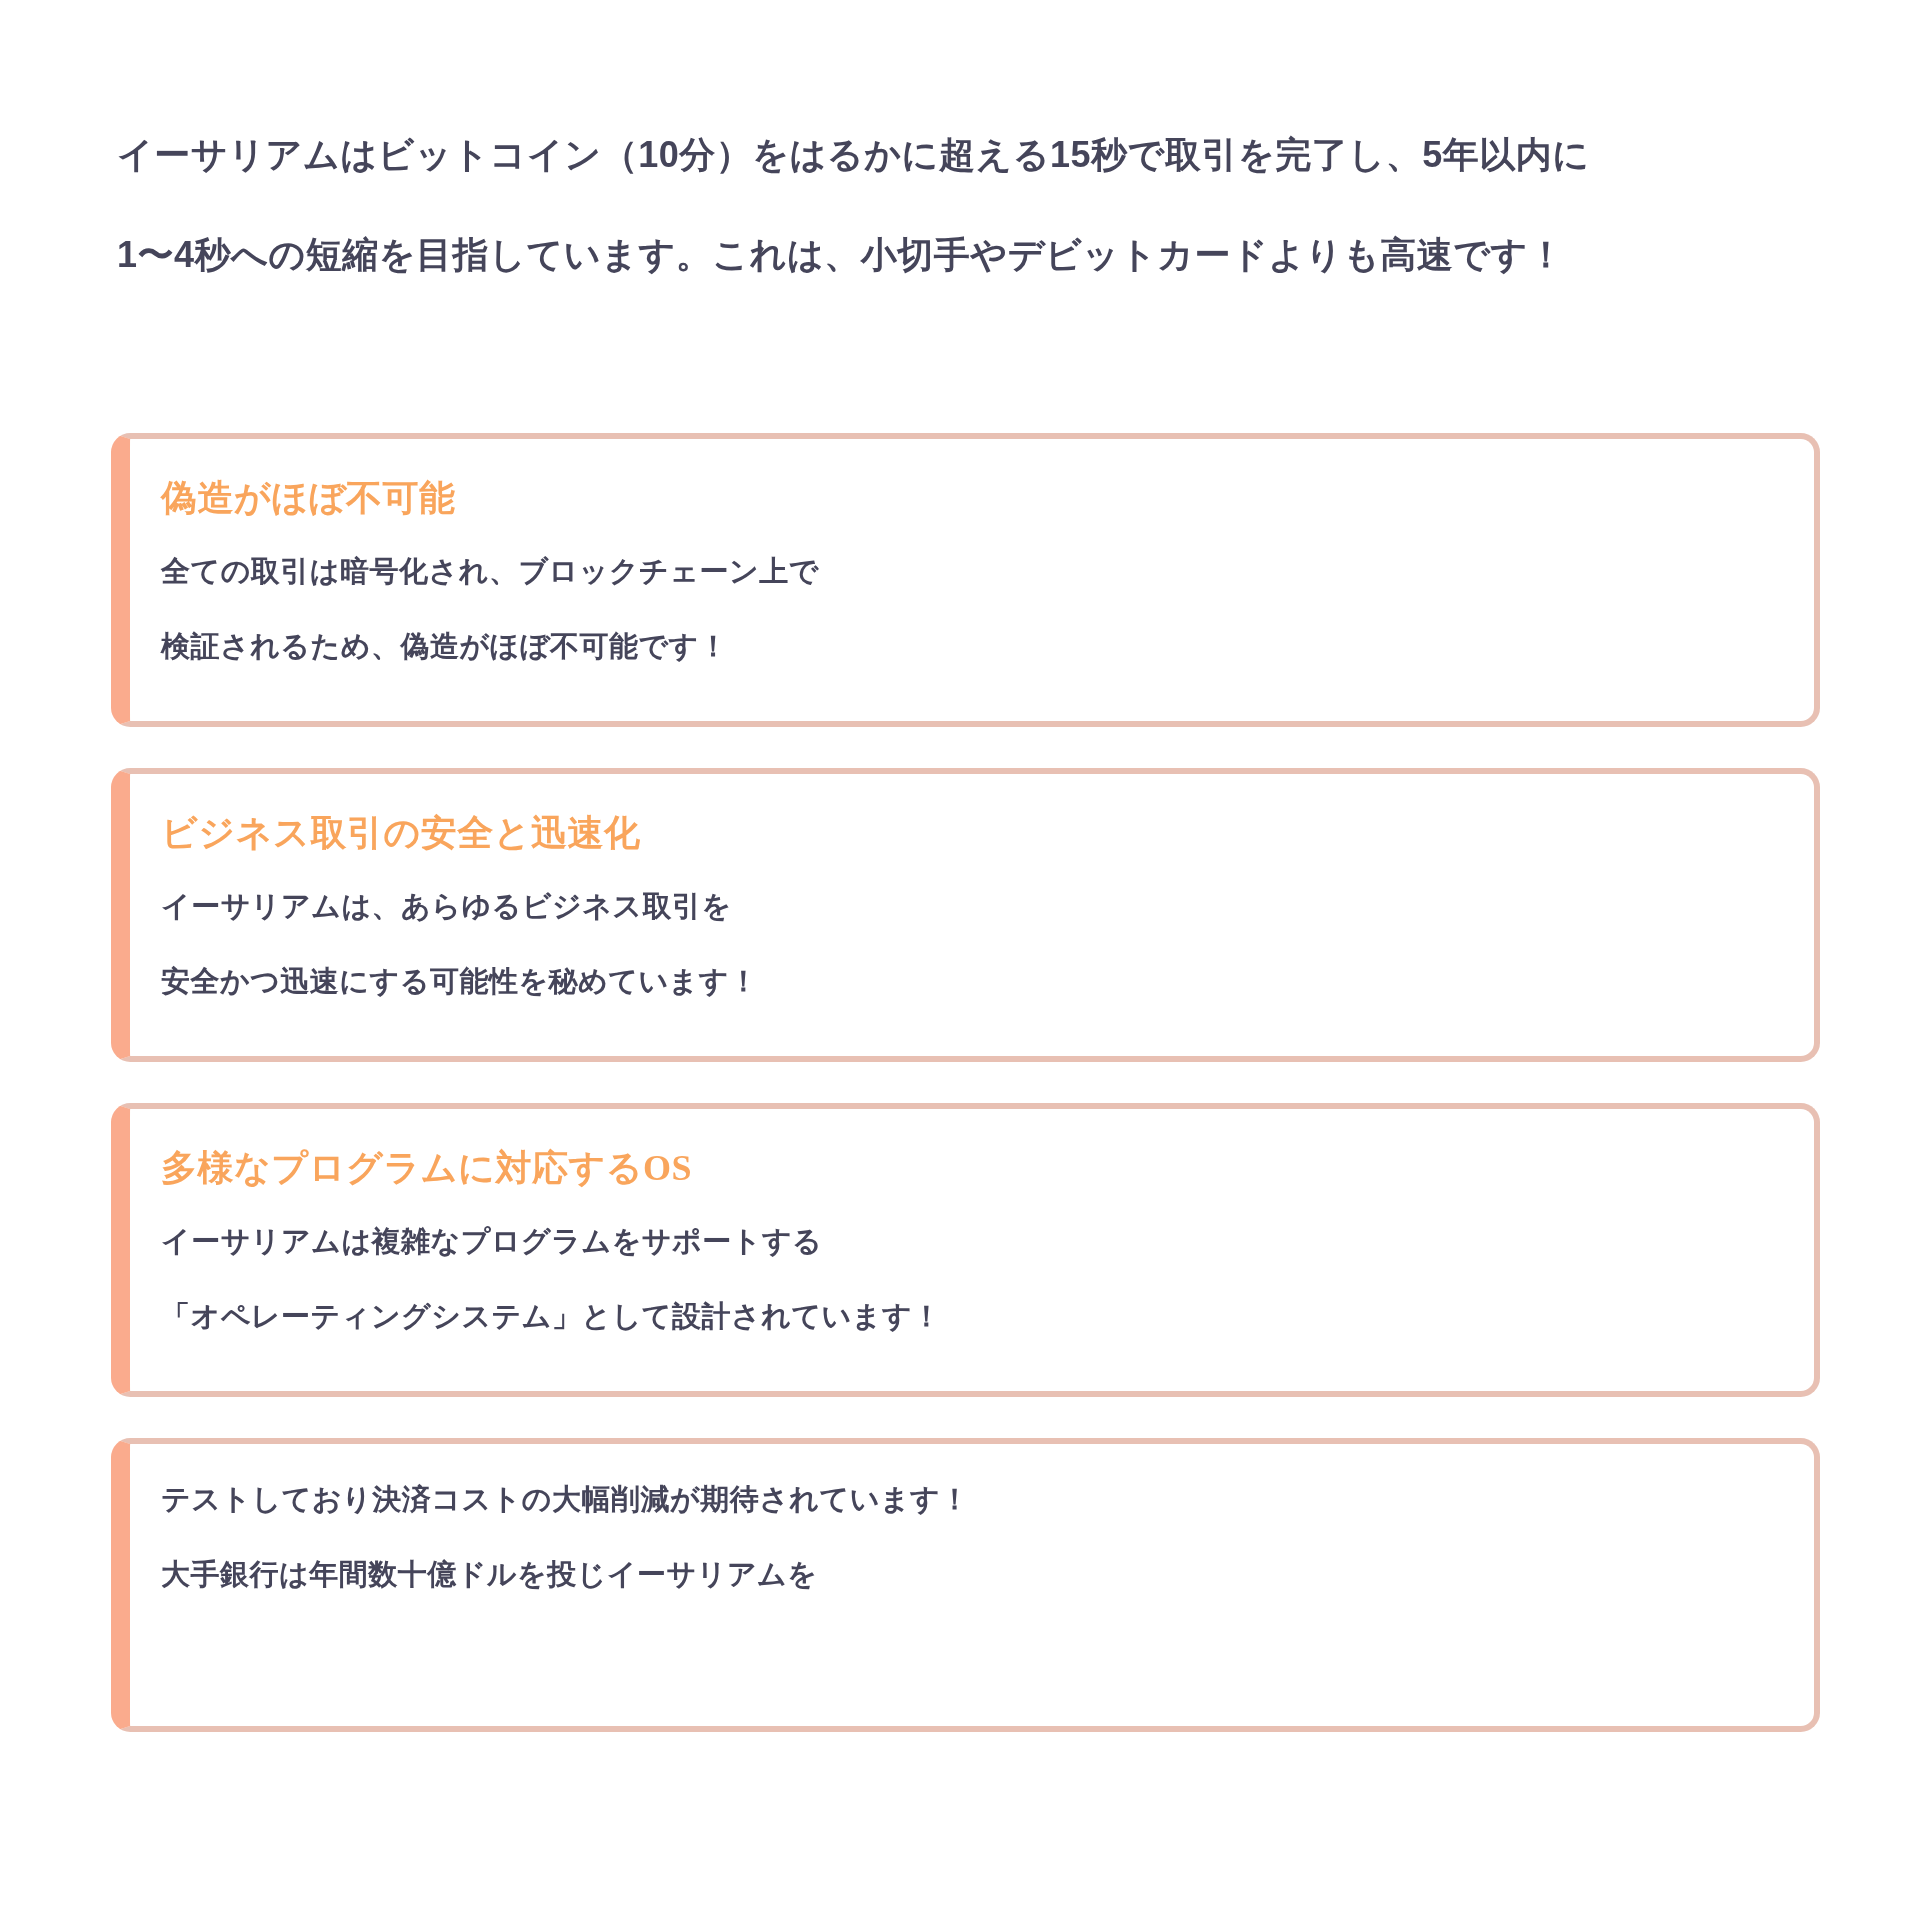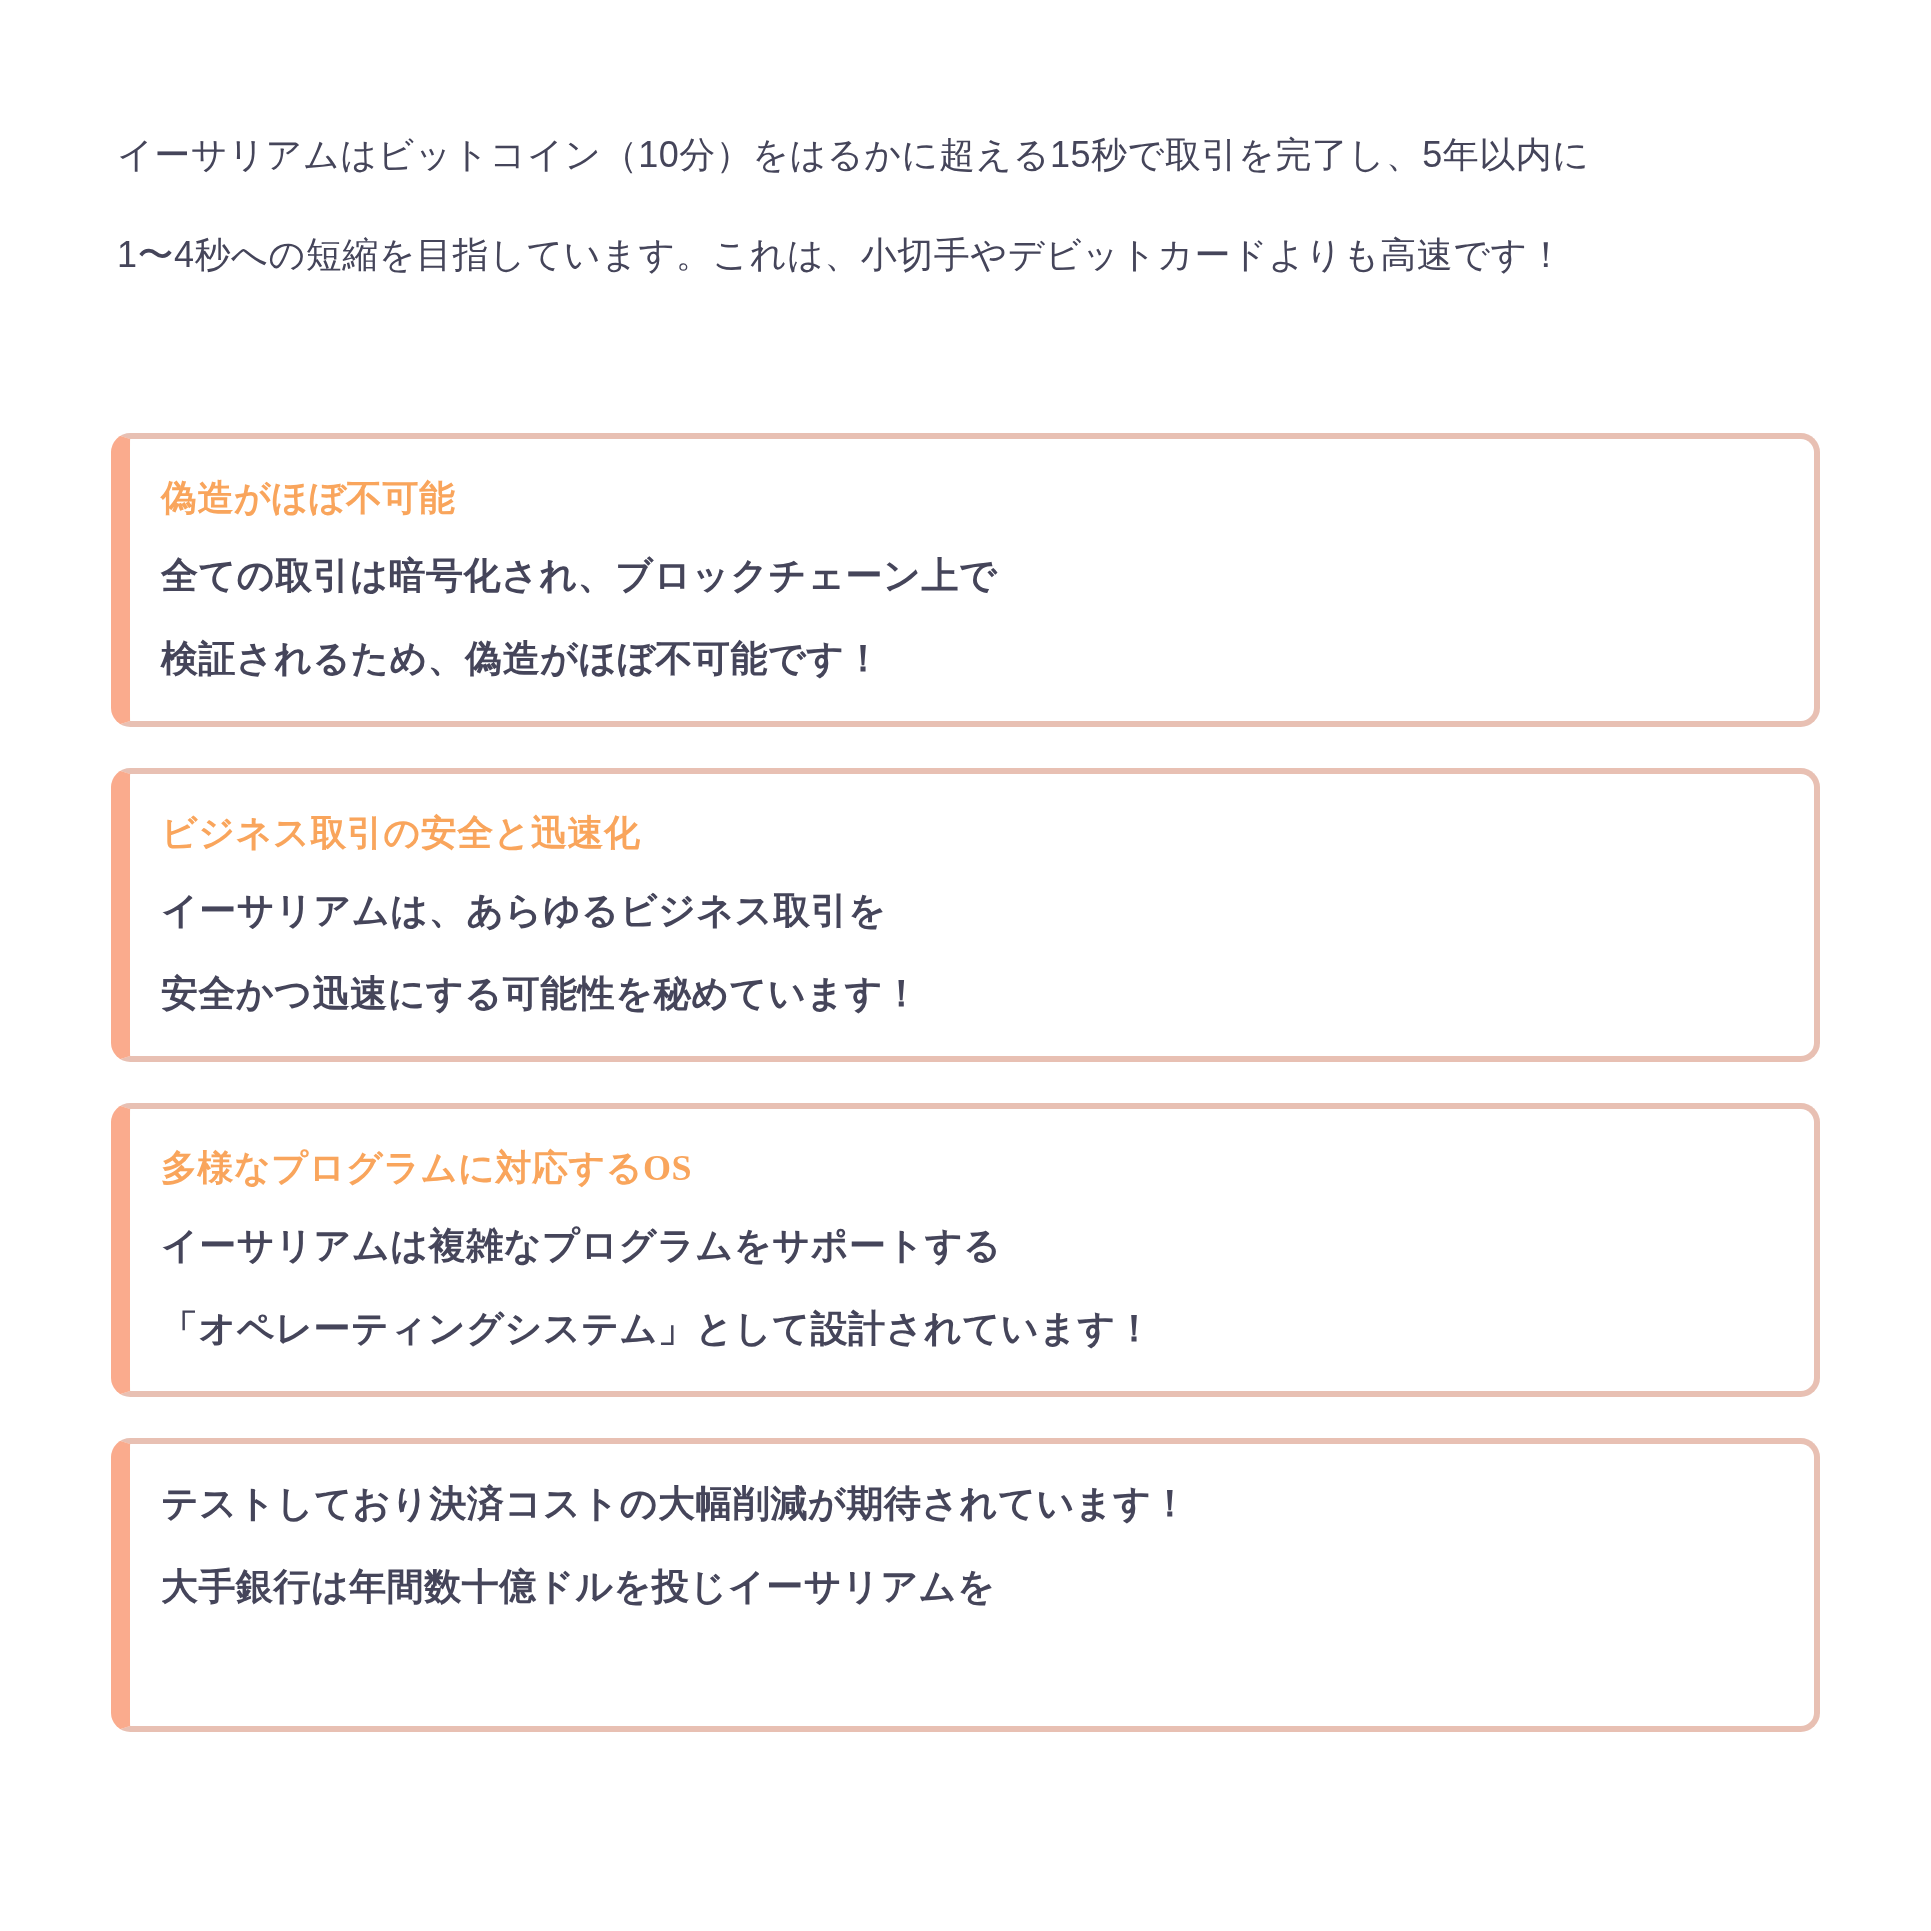--- a/index.html
+++ b/index.html
@@ -27,21 +27,21 @@
   }
   .intro {
     position: absolute;
     left: 117px;
     top: 137px;
     width: 1699px;
   }
   .intro p {
     margin: 0 0 64px 0;
     font-size: 36px;
-    font-weight: 400;
+    font-weight: 700;
     line-height: 1.0;
     letter-spacing: 0.5px;
   }
   .cards {
     position: absolute;
     left: 111px;
     top: 433px;
     width: 1709px;
     font-family: Liberation Serif, serif;
   }
@@ -58,21 +58,21 @@
   .card-title {
     margin: 0 0 41px 0;
     font-size: 36px;
     font-weight: 700;
     line-height: 1.0;
     color: var(--accent_orange);
     letter-spacing: 0.5px;
   }
   .card-line {
     margin: 0 0 46px 0;
-    font-size: 37px;
+    font-size: 29px;
     font-weight: 700;
     line-height: 1.0;
     letter-spacing: 0.5px;
   }
 </style>
 </head>
 <body>
 
 <div class="page">
 

